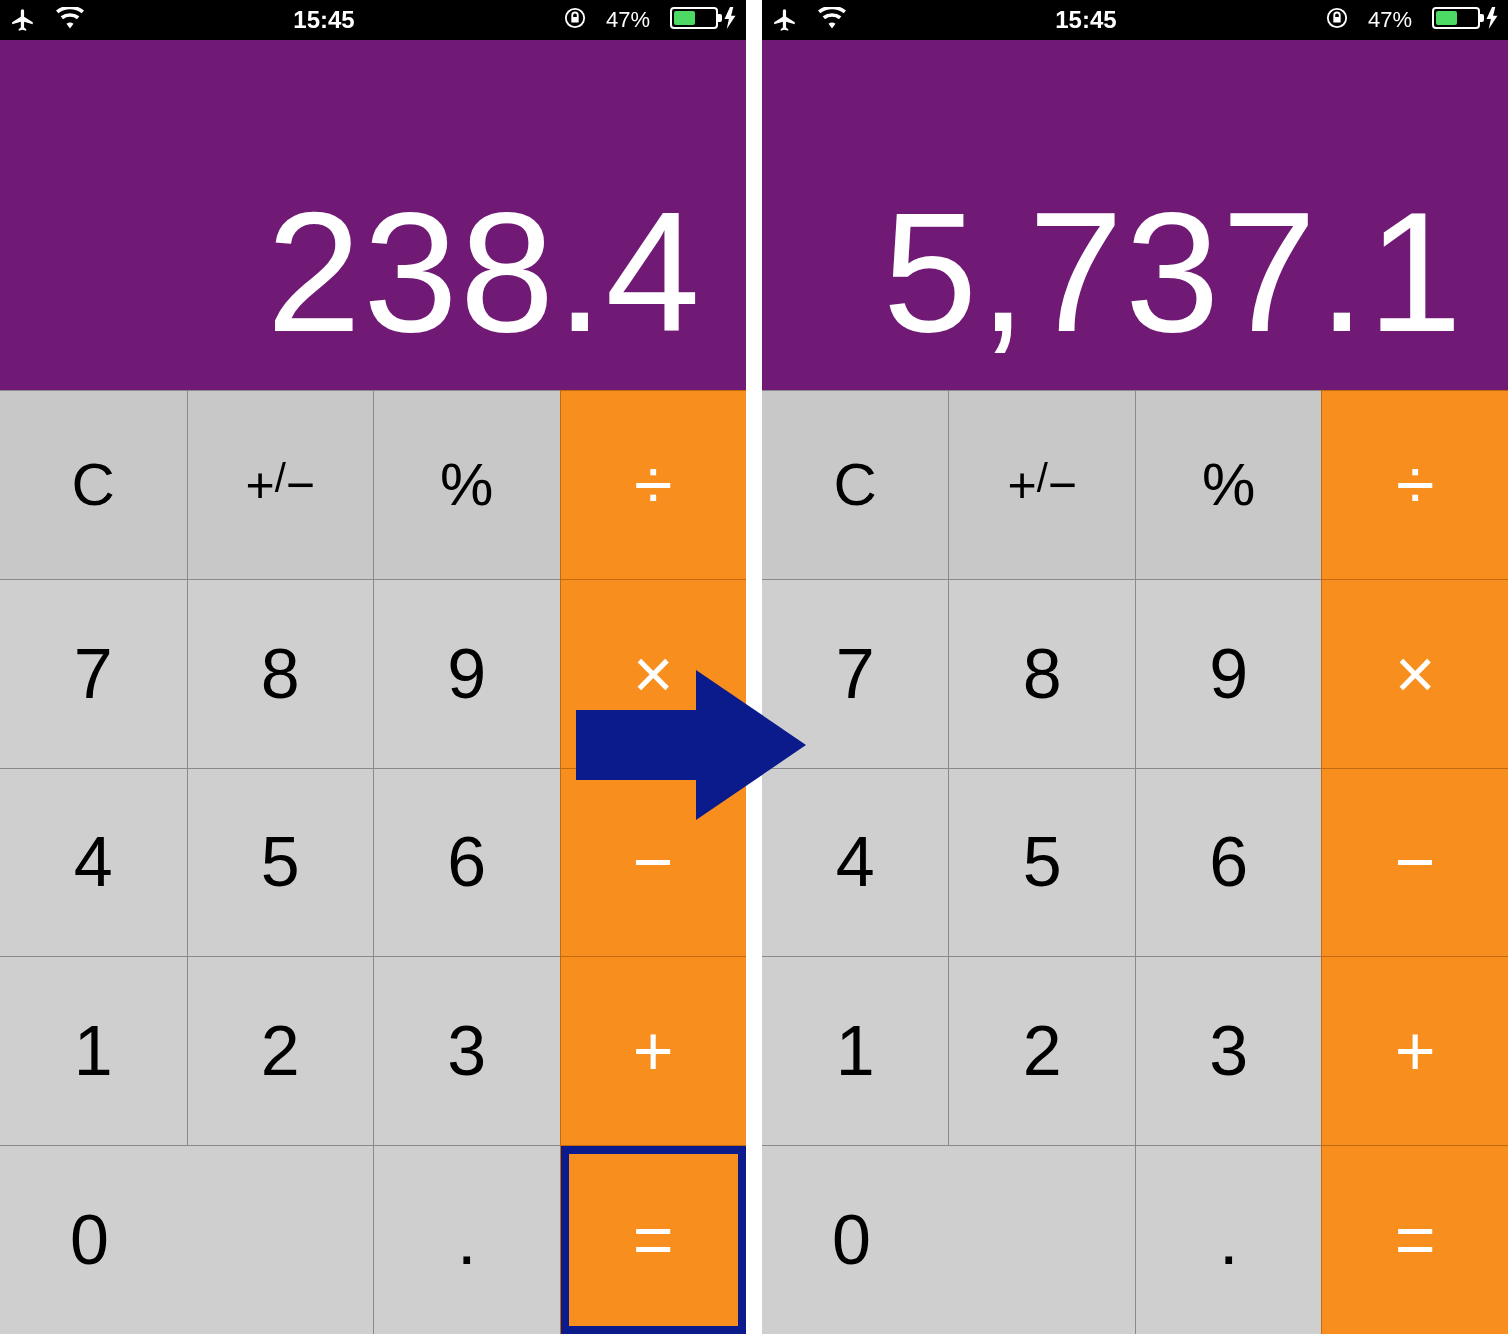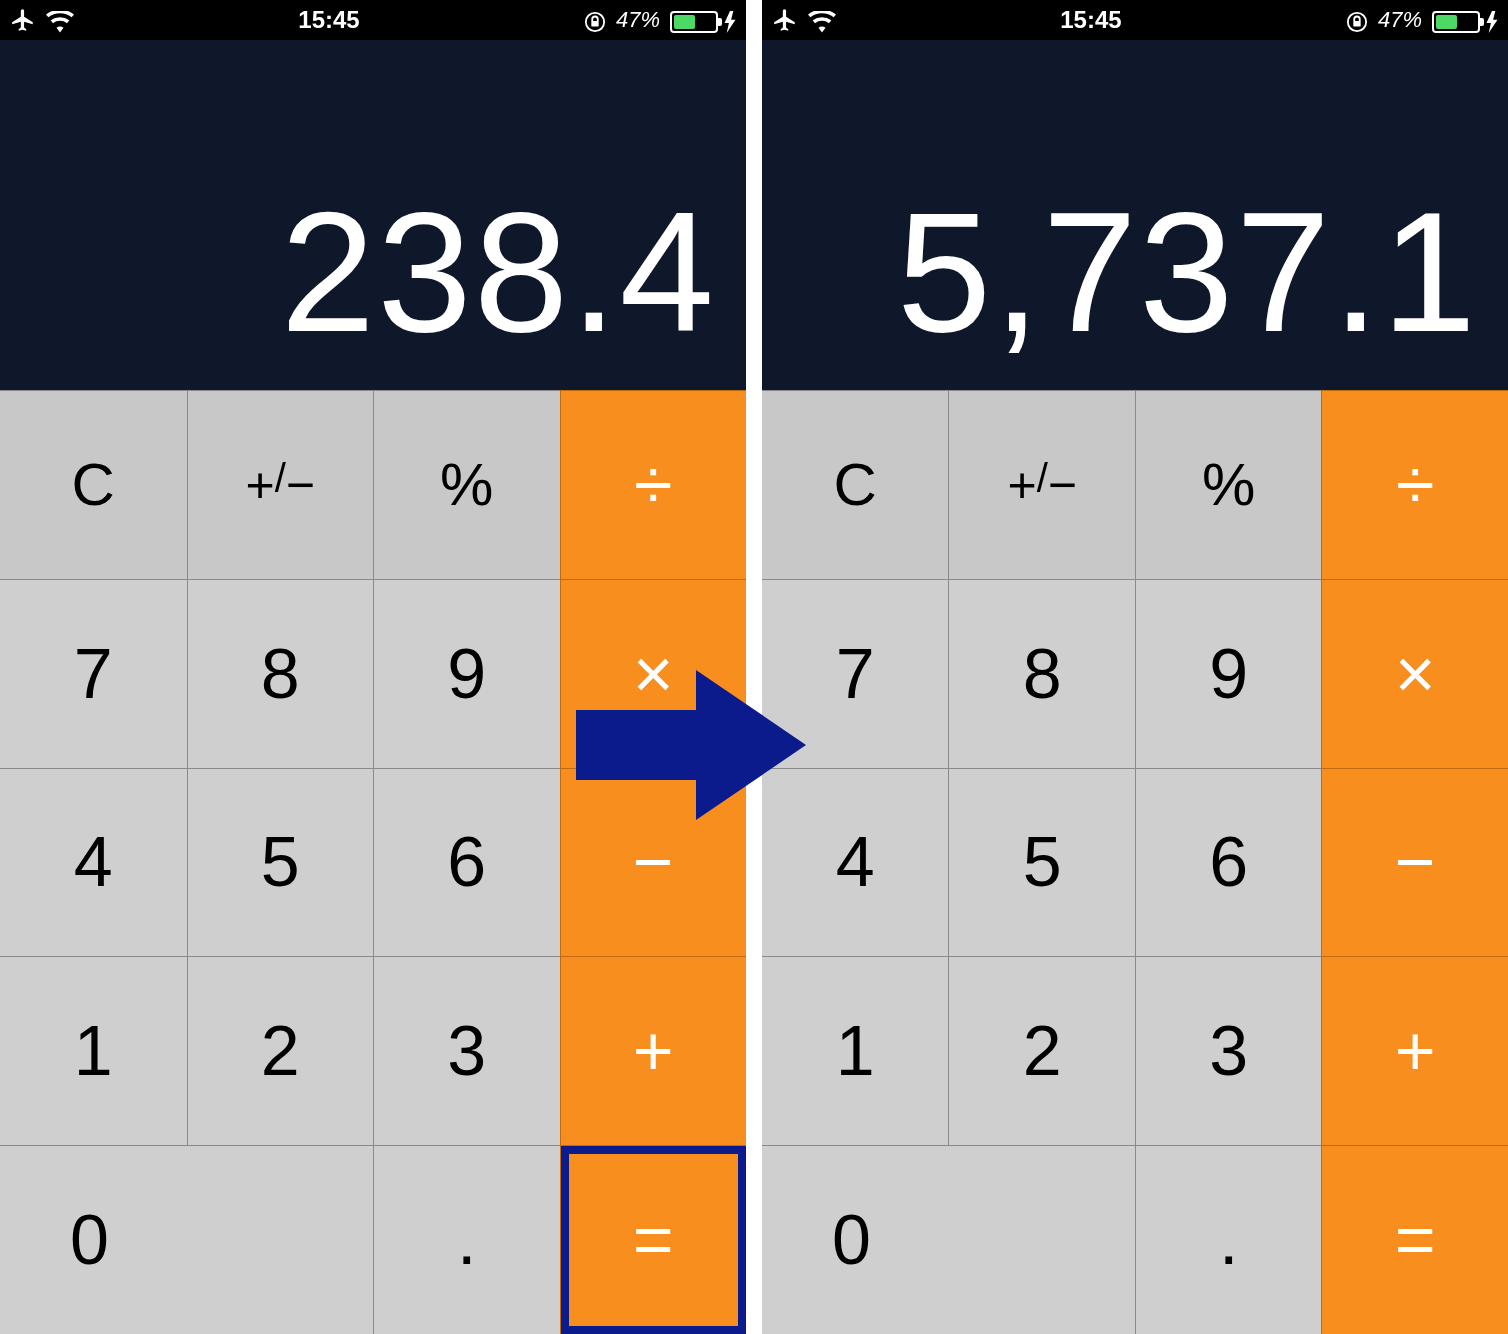--- a/index.html
+++ b/index.html
@@ -37,21 +37,21 @@
     height: 40px;
     width: 100%;
     background: #000;
     color: #fff;
     display: flex;
     align-items: center;
     justify-content: space-between;
     padding: 0 10px;
     font-size: 24px;
   }
-  .status-left, .status-right { display: flex; align-items: flex-end; gap: 10px; font-style: italic; }
+  .status-left, .status-right { display: flex; align-items: flex-start; gap: 20px; }
   .status-center { font-weight: 600; }
   .battery-wrap { display: flex; align-items: center; gap: 6px; }
   .battery {
     width: 48px; height: 22px;
     border: 2px solid #fff;
     border-radius: 4px;
     position: relative;
   }
   .battery::after {
     content: "";
@@ -67,25 +67,25 @@
     background: #4cd964;
     border-radius: 2px;
   }
   .pct { font-size: 22px; }
   .icon-svg { display: block; }
 
   
   .display {
     flex: 0 0 auto;
     height: 350px;
-    background: #0f172a;
+    background: #701a75;
     display: flex;
     align-items: flex-end;
     justify-content: flex-end;
-    padding: 0 30px 20px 30px;
+    padding: 0 44px 20px 30px;
   }
   .display-text {
     color: #fff;
     font-weight: 100;
     font-size: 170px;
     letter-spacing: 2px;
     white-space: nowrap;
   }
 
   

